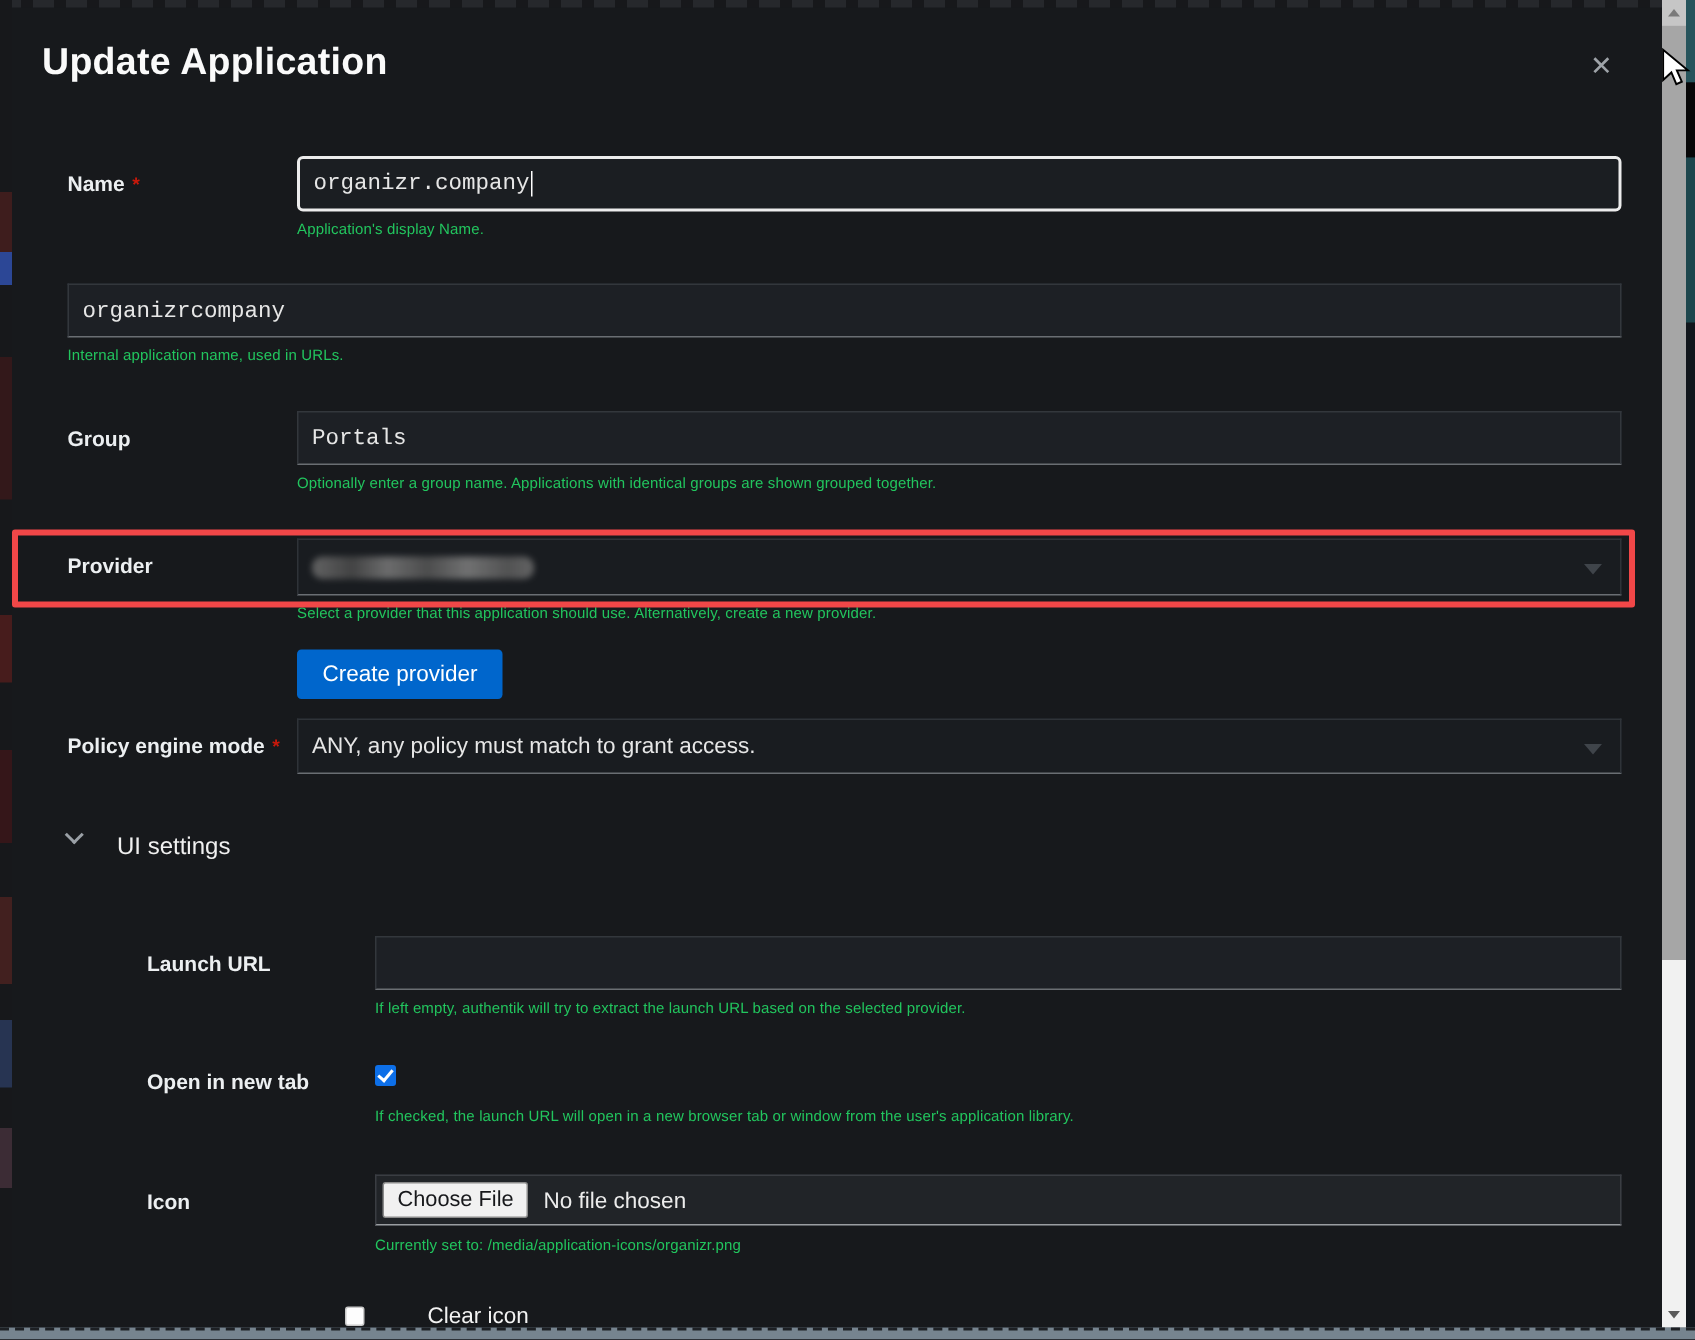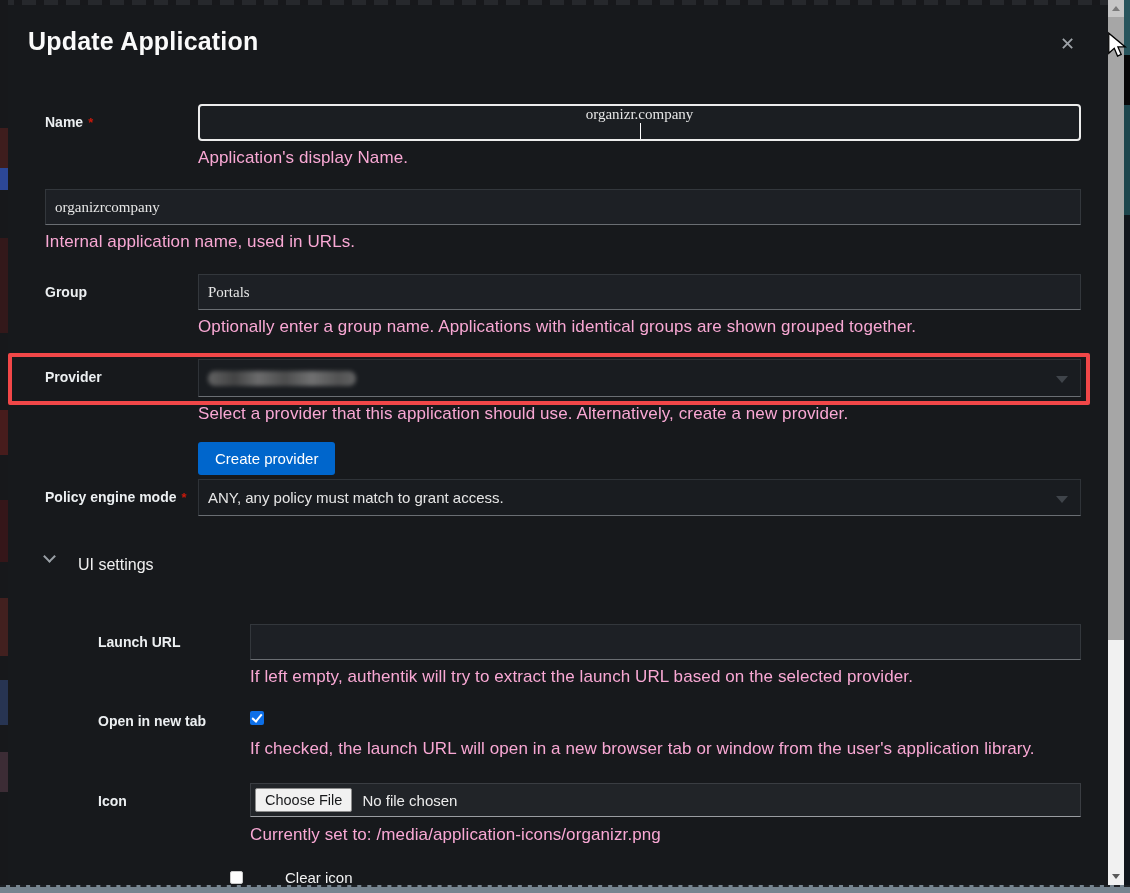--- a/index.html
+++ b/index.html
@@ -56,29 +56,28 @@
     position:absolute; left:1048px; top:24px;
     font-size:18px; color:#9ea3a8; cursor:pointer; padding:4px;
   }
   
   .row { position:absolute; left:17px; right:27px; display:flex;margin-left:20px; }
   .row .lbl { width:153px; flex:none; padding-top:10px; font-size:14px; font-weight:700; color:#eceff1; }
   .row.sub { left:70px; }
   .row.sub .lbl { width:152px; }
   .req { color:#c9190b; font-weight:700; margin-left:5px; font-size:13px; }
   .ctl { flex:1; min-width:0; }
-  .help { font-size:17px; color:#f9a8d4; margin-top:7px; letter-spacing:.1px; }
+  .help { font-size:10px; color:#22c55e; margin-top:7px; letter-spacing:.1px; }
 
   .txt-input {
     width:100%; height:36px; display:block;
     background:#1d2025; color:#e6e6e6;
     border:1px solid #33373c; border-bottom:1px solid #6a6e73;
-    font-size:15px; padding:0 9px; font-family:Liberation Serif, serif;
+    font-size:15px; padding:0 9px; font-family:Liberation Mono, monospace;
     outline:none;
-    flex-direction:column;
   }
   .txt-input.focused {
     height:37px;
     border:2px solid #ececec; border-radius:4px;
     background:#1b1e22;
   }
   .select {
     position:relative; width:100%; height:38px;
     background:#191c20; border:1px solid #2f3338; border-bottom:1px solid #6a6e73;
     display:flex; align-items:center; padding:0 25px 0 9px;

